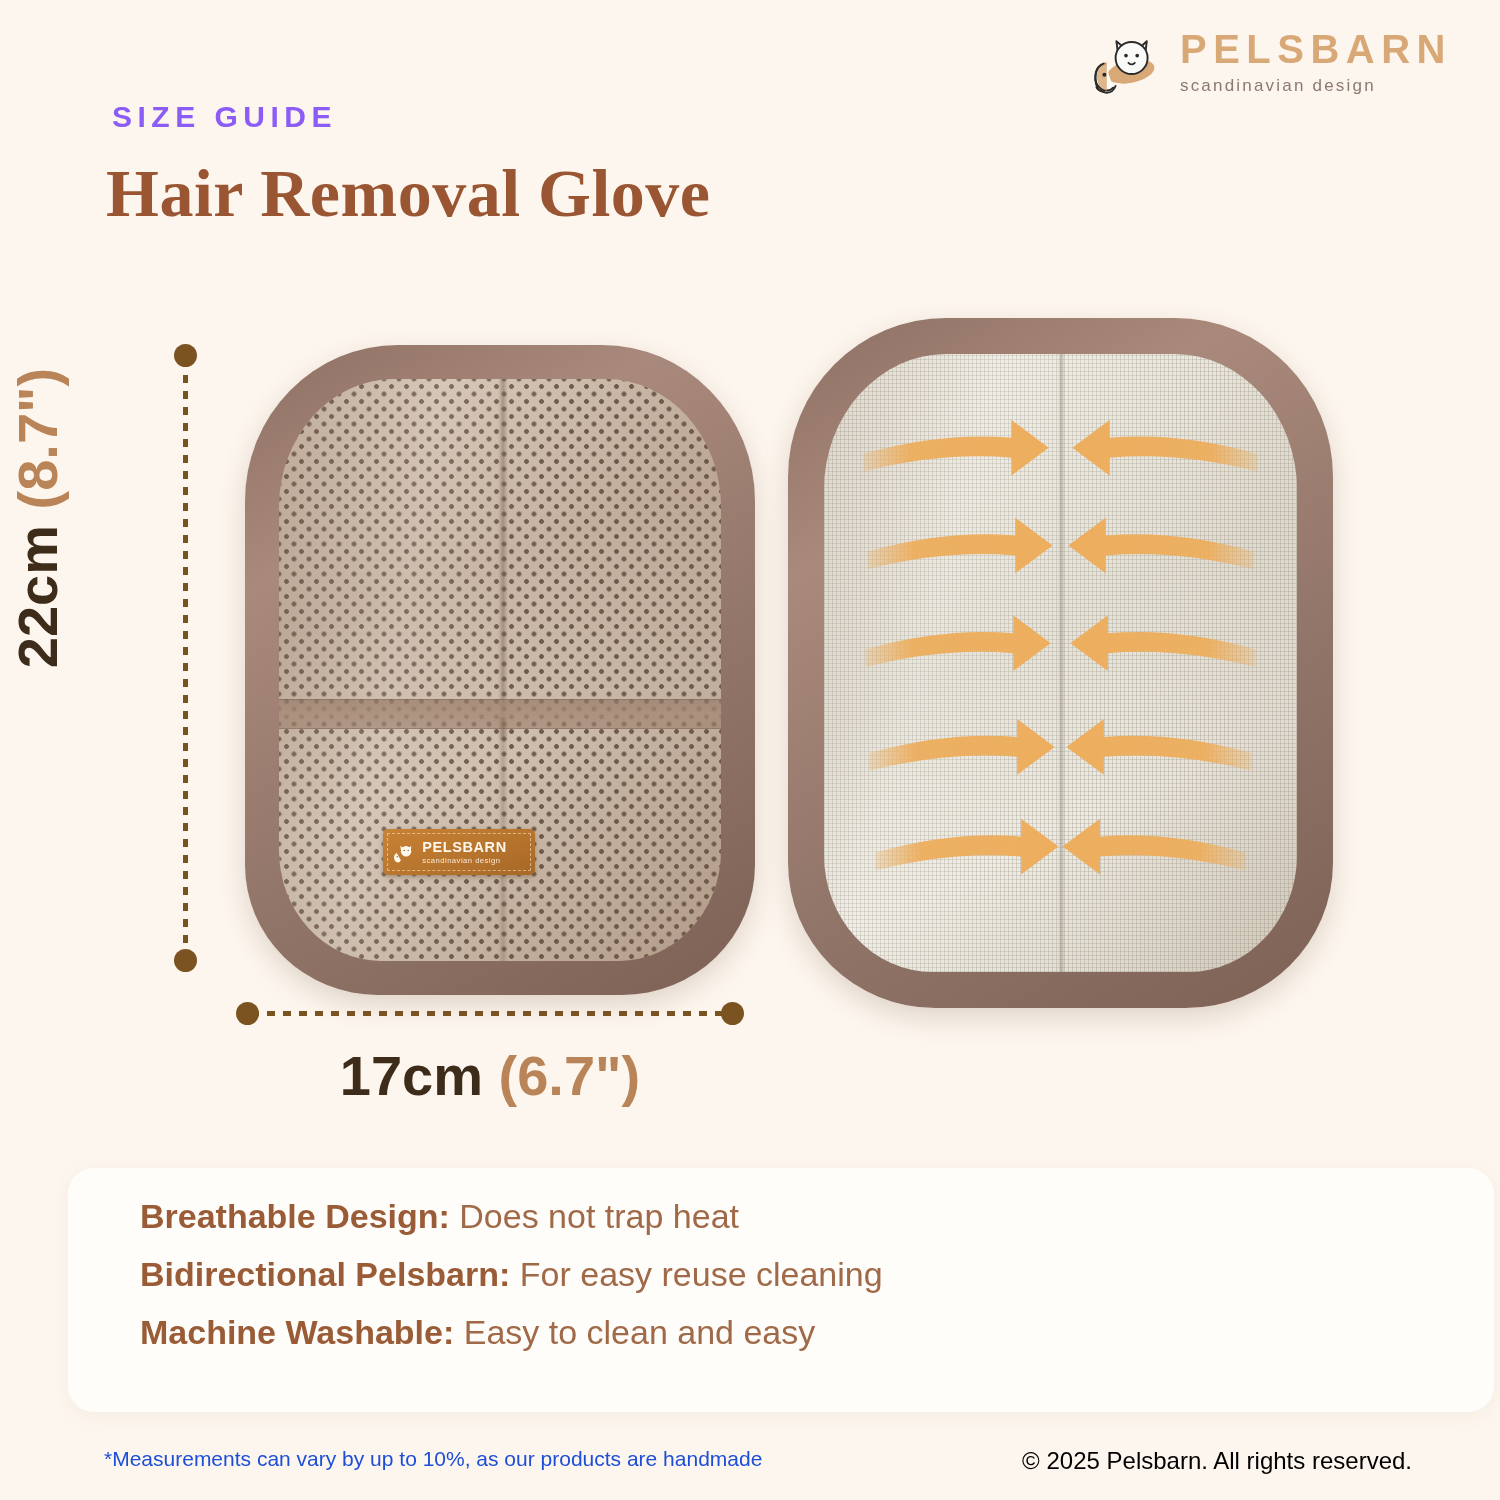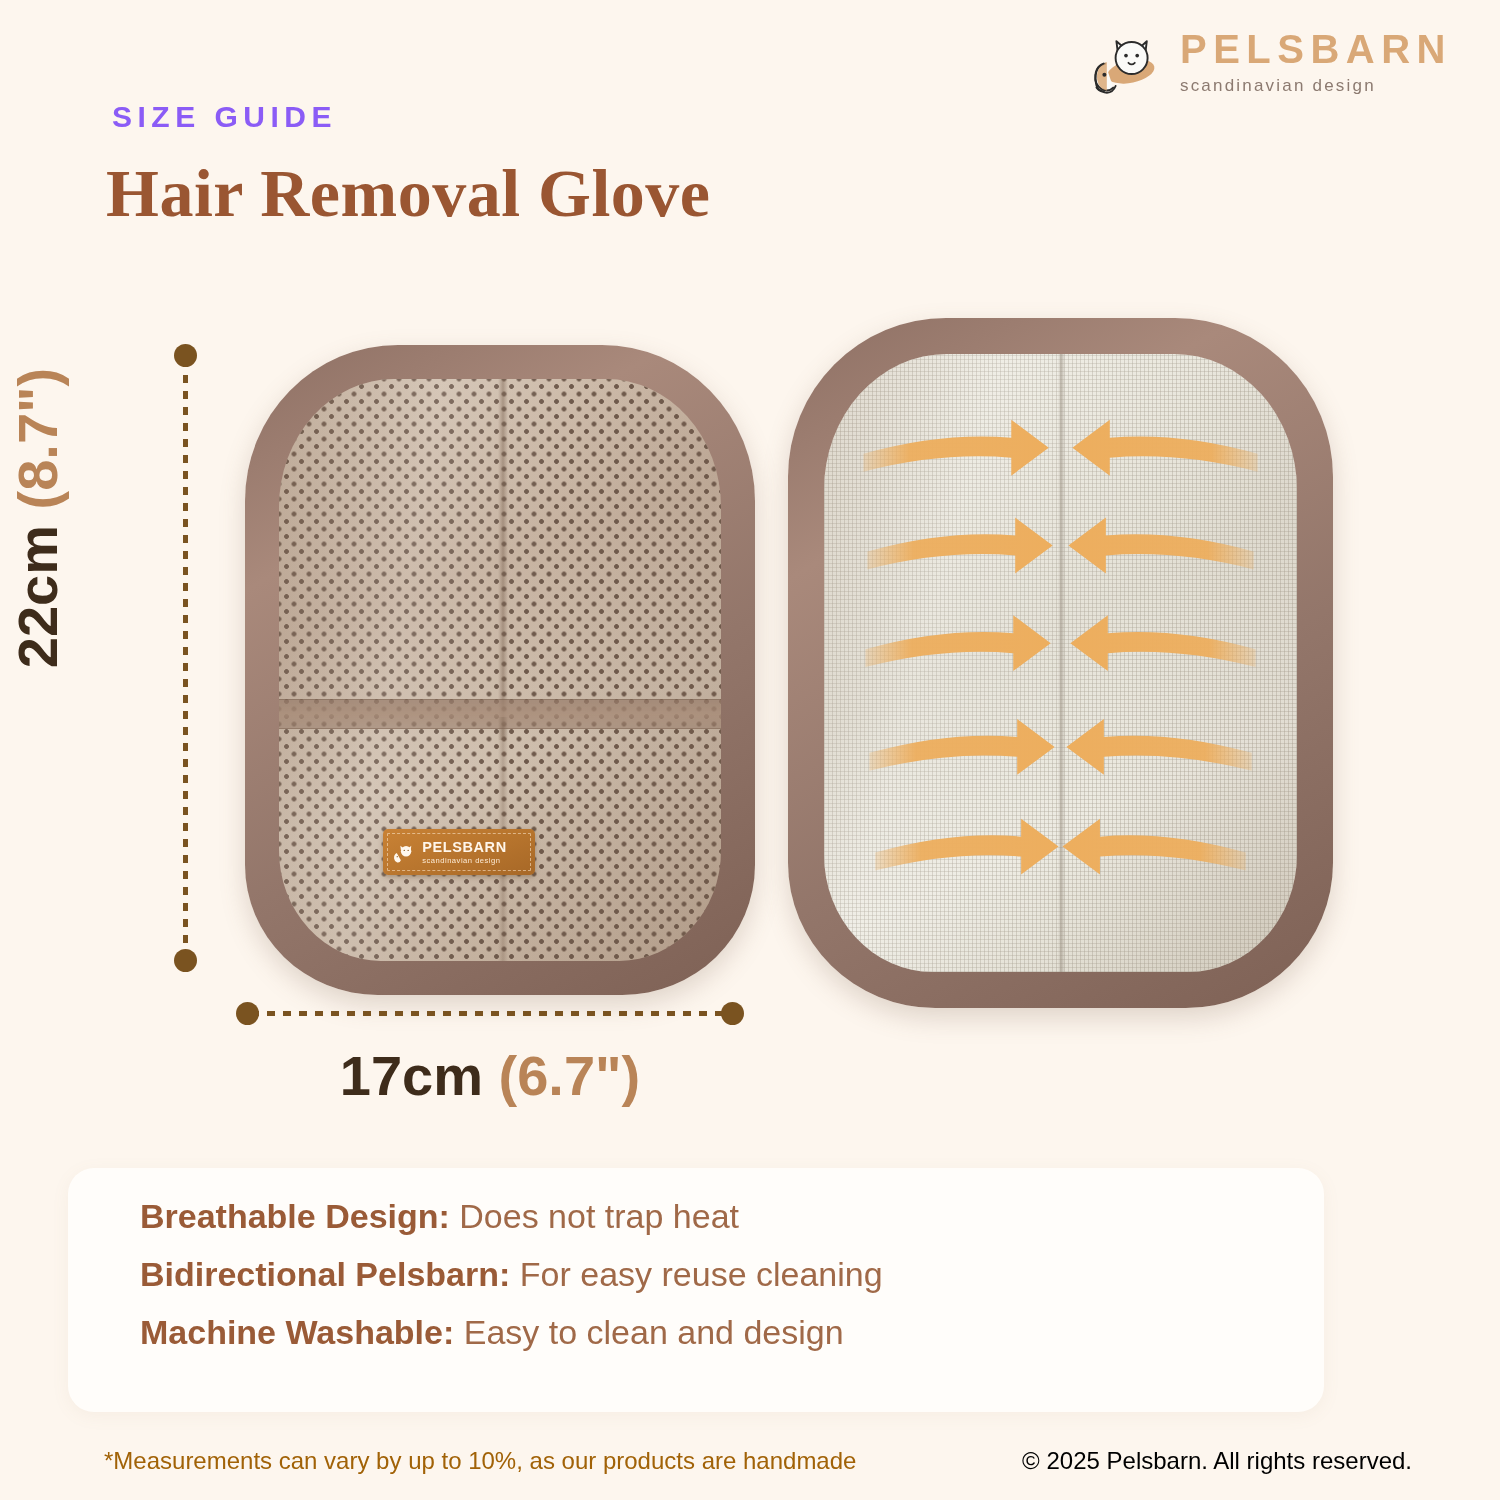--- a/index.html
+++ b/index.html
@@ -151,34 +151,34 @@
     position:absolute; left:240px; top:1048px; width:500px;
     text-align:center; white-space:nowrap;
     font-size:56px; font-weight:700; line-height:1;
   }
   .cm { color:#3E2C1B; }
   .inch { color:#B98457; }
 
   
   .card {
     position:absolute; left:68px; top:1168px;
-    width:1256px; height:244px;
+    width:1426px; height:244px;
     background:#FFFDFA; border-radius:26px;
     box-shadow:0 4px 18px rgba(160,130,105,.07);
   }
   .feat-list { position:absolute; left:72px; top:28px; }
   .feat { margin-bottom:18px; line-height:1.18; white-space:nowrap; }
   .feat:last-child { margin-bottom:0; }
   .feat b { font-size:34px; font-weight:700; color:#9A5B37; }
   .feat span { font-size:34px; font-weight:400; color:#A06948; }
 
   
   .foot-l {
     position:absolute; left:104px; top:1447px;
-    font-size:24px; color:#a16207;
+    font-size:21px; color:#1d4ed8;
   }
   .foot-r {
     position:absolute; right:88px; top:1447px;
     font-size:24px; color:#000000;
   }
 </style>
 </head>
 <body>
 
 <div class="logo">
@@ -301,19 +301,19 @@
 
 <div class="card">
   <div class="feat-list">
     <div class="feat">
       <b>Breathable Design:</b><span> Does not trap heat</span>
     </div>
     <div class="feat">
       <b>Bidirectional Pelsbarn:</b><span> For easy reuse cleaning</span>
     </div>
     <div class="feat">
-      <b>Machine Washable:</b><span> Easy to clean and design</span>
+      <b>Machine Washable:</b><span> Easy to clean and easy</span>
     </div>
   </div>
 </div>
 
 <div class="foot-l">*Measurements can vary by up to 10%, as our products are handmade</div>
 <div class="foot-r">© 2025 Pelsbarn. All rights reserved.</div>
 
 </body></html>

